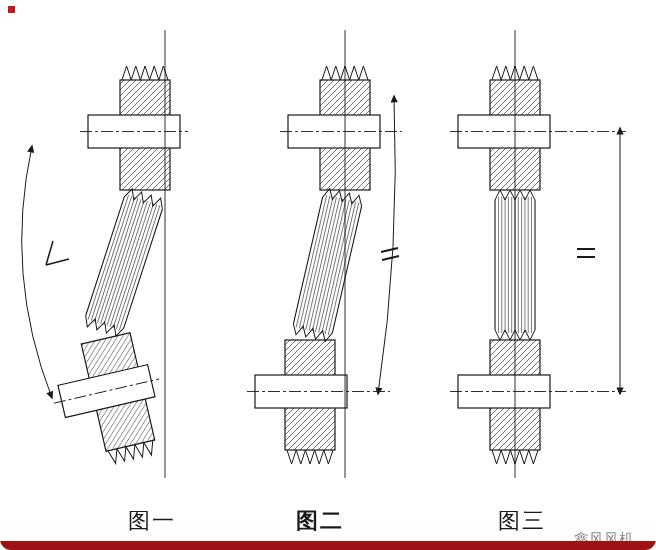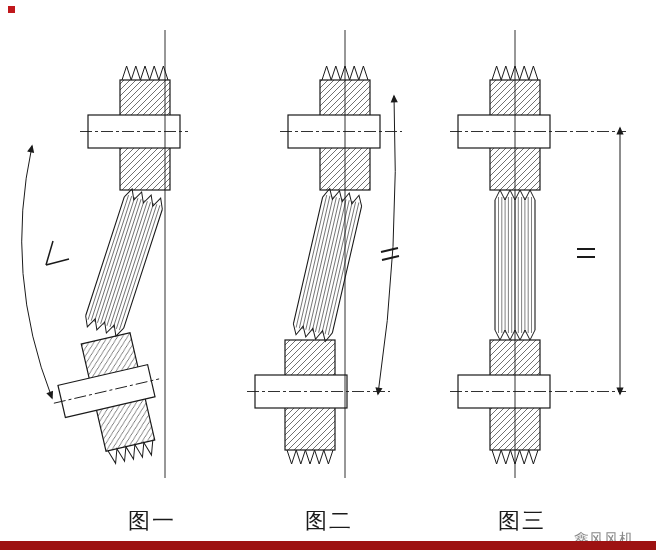--- a/index.html
+++ b/index.html
@@ -1,19 +1,19 @@
 <!DOCTYPE html>
 <html><head>
 <meta charset="utf-8">
 <style>
   * { margin:0; padding:0; box-sizing:border-box; }
   html,body { background:#ffffff; font-family:"Liberation Sans", sans-serif; }
   .canvas {
     position:relative; width:656px; height:550px;
-    background:#ffffff; overflow:hidden;
+    background:#ffffff; overflow:hidden;border-radius:11px;
   }
   .drawing { position:absolute; left:0; top:0; }
   .fig-label {
     position:absolute; width:90px; text-align:center;
     font-size:22px; color:#1a1a1a; letter-spacing:2px;
     font-family:"Liberation Serif", serif;
   }
   .watermark {
     position:absolute; font-size:15px; color:#8a8a8a;
     font-family:"Liberation Sans", sans-serif; white-space:nowrap;
@@ -107,20 +107,20 @@
         <rect x="458" y="375" width="92" height="33" fill="#ffffff" stroke="#1a1a1a" stroke-width="1.2"></rect>
         <path d="M450,391.5 H626" fill="none" stroke="#1a1a1a" stroke-width="0.9" stroke-dasharray="12 3 3 3"></path>
       </g>
       <path d="M620,128 V394" fill="none" stroke="#1a1a1a" stroke-width="1" marker-start="url(#arw)" marker-end="url(#arw)"></path>
       <path d="M577,249 H595 M577,257 H595" fill="none" stroke="#1a1a1a" stroke-width="1.8"></path>
       <path d="M515,30 V478" fill="none" stroke="#1a1a1a" stroke-width="0.9"></path>
     </g>
   </svg>
 
   <div class="fig-label" style="left:107px; top:506px;">图一</div>
-  <div class="fig-label" style="left:284px; top:506px;">图二</div>
+  <div class="fig-label" style="left:275px; top:506px;font-weight:bold;">图二</div>
   <div class="fig-label" style="left:477px; top:506px;">图三</div>
 
   <div class="watermark" style="left:574px; top:530px;">鑫风风机</div>
 
   <div class="top-marker"></div>
   <div class="footer-bar"></div>
 </div>
 
 </body></html>

